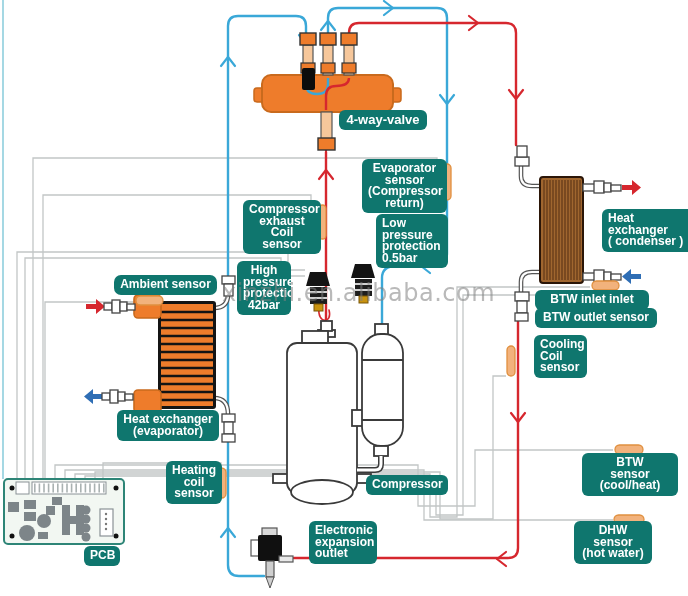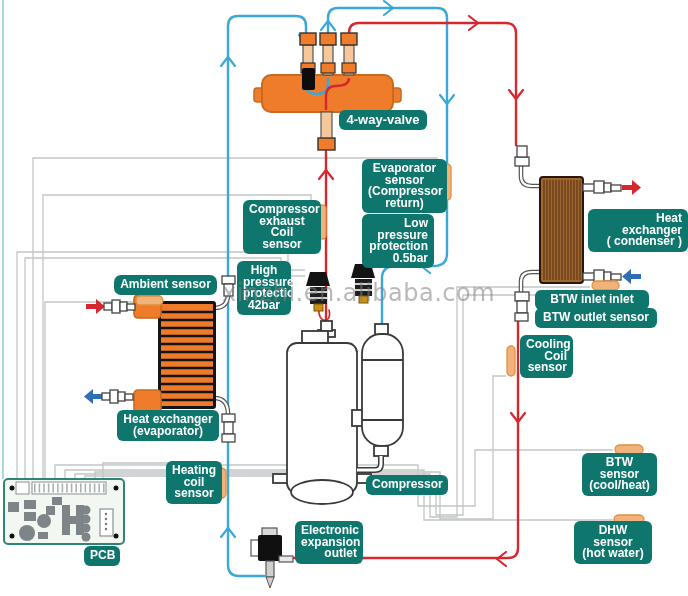--- a/index.html
+++ b/index.html
@@ -3,39 +3,39 @@
 <meta charset="utf-8">
 <style>
   html,body{margin:0;padding:0;background:#fff;}
   #stage{position:relative;width:688px;height:596px;background:#ffffff;overflow:hidden;
          font-family:"Liberation Sans",sans-serif;}
   #diagram{position:absolute;left:0;top:0;z-index:1;}
   .lbl{position:absolute;z-index:2;background:#0f766e;color:#fff;
        font:700 12px/11.5px "Liberation Sans",sans-serif;
        padding:4px 6px;border-radius:6px;white-space:pre-line;text-align:center;
        box-sizing:border-box;}
-  .ta-l{text-align:right;}
+  .ta-l{text-align:left;margin-left:14px;}
   .ta-r{}
   
   .l-4wv{left:339px;top:110px;width:88px;font-size:13px;}
   .l-evs{left:362px;top:159px;width:85px;}
   .l-lp {left:362px;top:214px;width:72px;}
   .l-cex{left:243px;top:200px;width:78px;}
   .l-hp {left:237px;top:261px;width:54px;}
   .l-amb{left:114px;top:275px;width:103px;border-radius:7px;}
   .l-hxe{left:117px;top:410px;width:102px;}
   .l-hcs{left:166px;top:461px;width:56px;}
   .l-pcb{left:84px;top:546px;width:36px;}
   .l-cmp{left:366px;top:475px;width:82px;}
   .l-eev{left:295px;top:521px;width:68px;}
   .l-hxc{left:588px;top:209px;width:100px;}
   .l-bti{left:535px;top:290px;width:114px;}
   .l-bto{left:535px;top:308px;width:122px;}
   .l-ccs{left:520px;top:335px;width:53px;}
-  .l-bts{left:582px;top:453px;width:75px;}
+  .l-bts{left:582px;top:453px;width:96px;}
   .l-dhw{left:574px;top:521px;width:78px;}
   #watermark{position:absolute;z-index:3;left:222px;top:280px;
        font:400 24px/26px "DejaVu Sans",sans-serif;color:rgba(128,128,128,0.55);
        letter-spacing:0.5px;pointer-events:none;}
 </style>
 </head>
 <body>
 
 <div id="stage">
 

